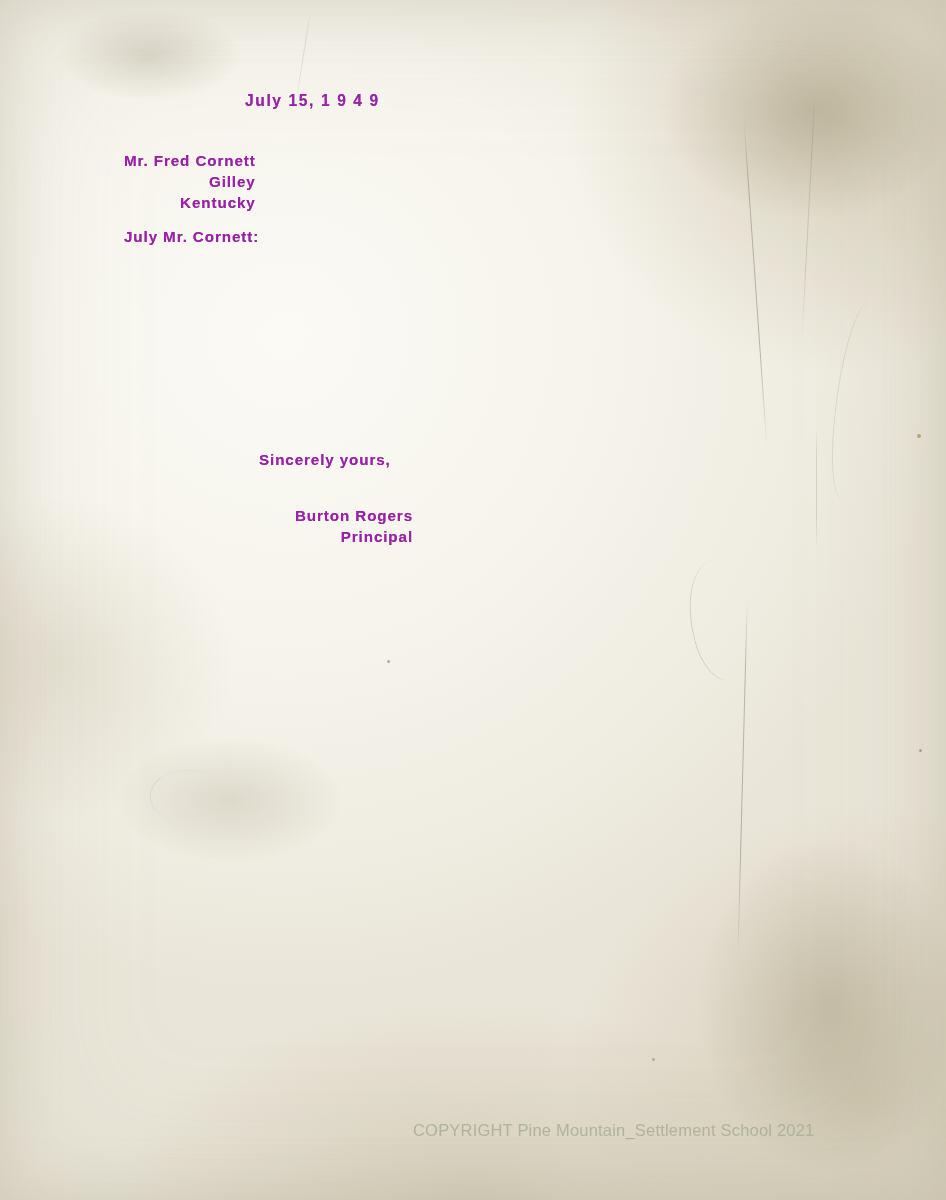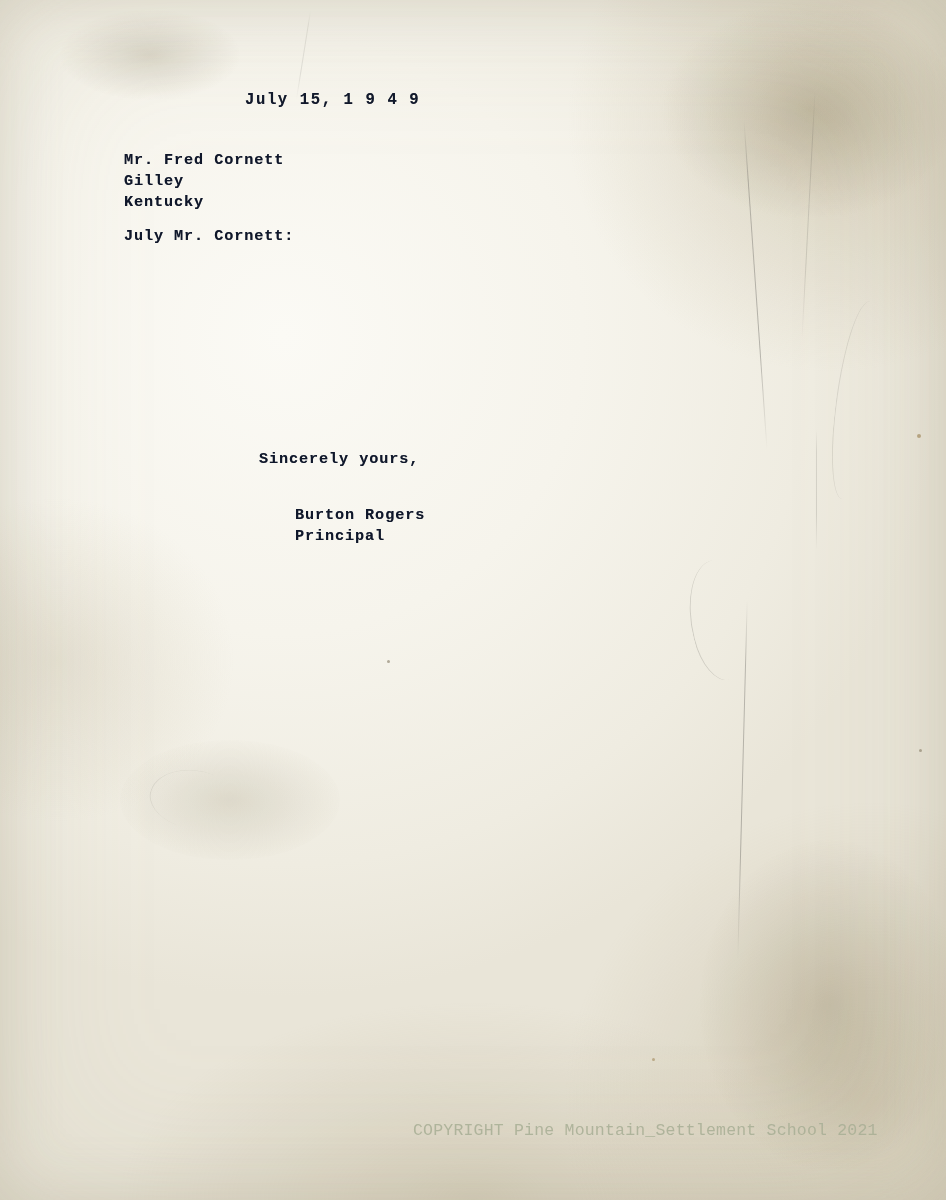--- a/index.html
+++ b/index.html
@@ -58,28 +58,29 @@
   .smudge {
     position: absolute;
     border-radius: 50%;
     pointer-events: none;
     mix-blend-mode: multiply;
   }
 
   
   .typed {
     position: absolute;
-    color: #0f172a;
-    font-family: Liberation Mono, monospace;
+    color: #a21caf;
+    font-family: Liberation Sans, sans-serif;
     font-size: 15.2px;
     line-height: 21px;
     letter-spacing: 0.9px;
     white-space: pre;
     font-weight: 700;
     text-shadow: 0 0 0.6px rgba(35,40,60,0.55);
+    text-align: right;
   }
   #date {
     left: 245px;
     top: 90px;
     letter-spacing: 1.6px;
     font-size: 15.6px;
   }
   #addressee {
     left: 124px;
     top: 150px;
@@ -108,21 +109,21 @@
   #note {
     left: 124px;
     top: 691px;
   }
 
   
   #copyright {
     position: absolute;
     left: 413px;
     top: 1121px;
-    font-family: Liberation Mono, monospace;
+    font-family: Liberation Sans, sans-serif;
     font-size: 16.5px;
     letter-spacing: 0.2px;
     color: rgba(168,175,150,0.88);
     white-space: pre;
     font-weight: 400;
   }
 
   
   .speck {
     position: absolute;

